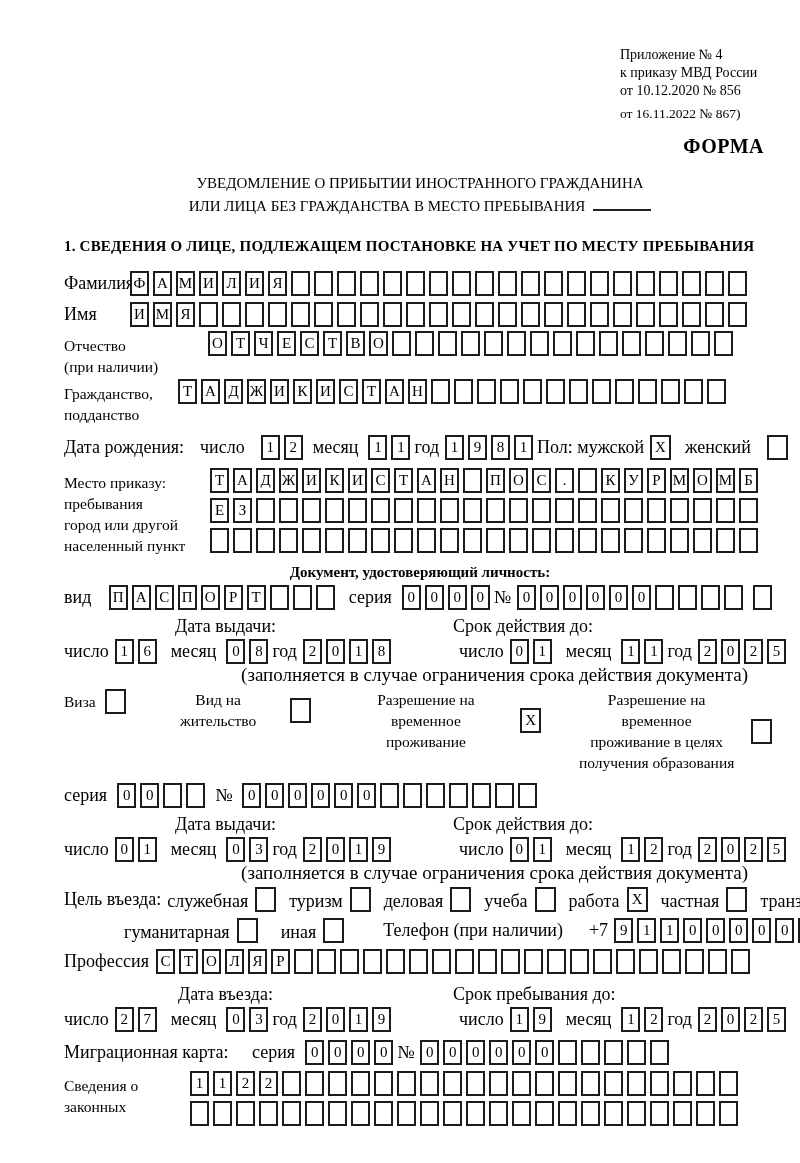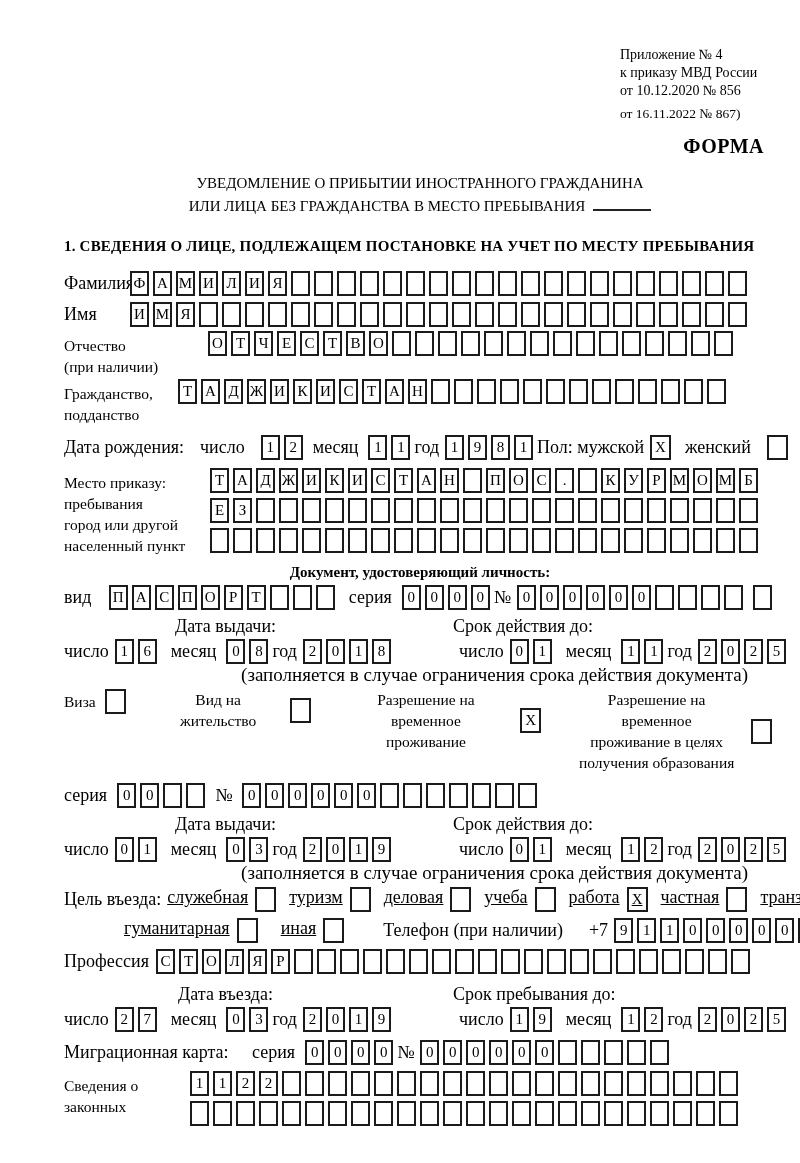--- a/index.html
+++ b/index.html
@@ -62,21 +62,21 @@
   .dnote { font-size: 19px; text-align: right; padding-right: 28px; line-height: 17px; }
 
   .intro { font-size: 15.5px; line-height: 23px; margin-top: 6px; }
 
   
   .permits { display: flex; align-items: flex-start; margin-top: 6px; }
   .permit { display: flex; align-items: center; }
   .permit .plbl { font-size: 15.5px; line-height: 21px; text-align: center; }
   .permit .box { margin-left: 9px; margin-top: 0; }
 
-  .purpose-opt { display: flex; align-items: flex-start; text-decoration: underline; }
+  .purpose-opt { display: flex; align-items: flex-end; }
   .purpose-opt .lbl { margin-right: 7px; }
   .purpose-opt { margin-right: 9px; }
 </style>
 </head>
 <body>
 
 <div class="page">
 
   <div class="ref-block">
     <div>Приложение № 4</div>

